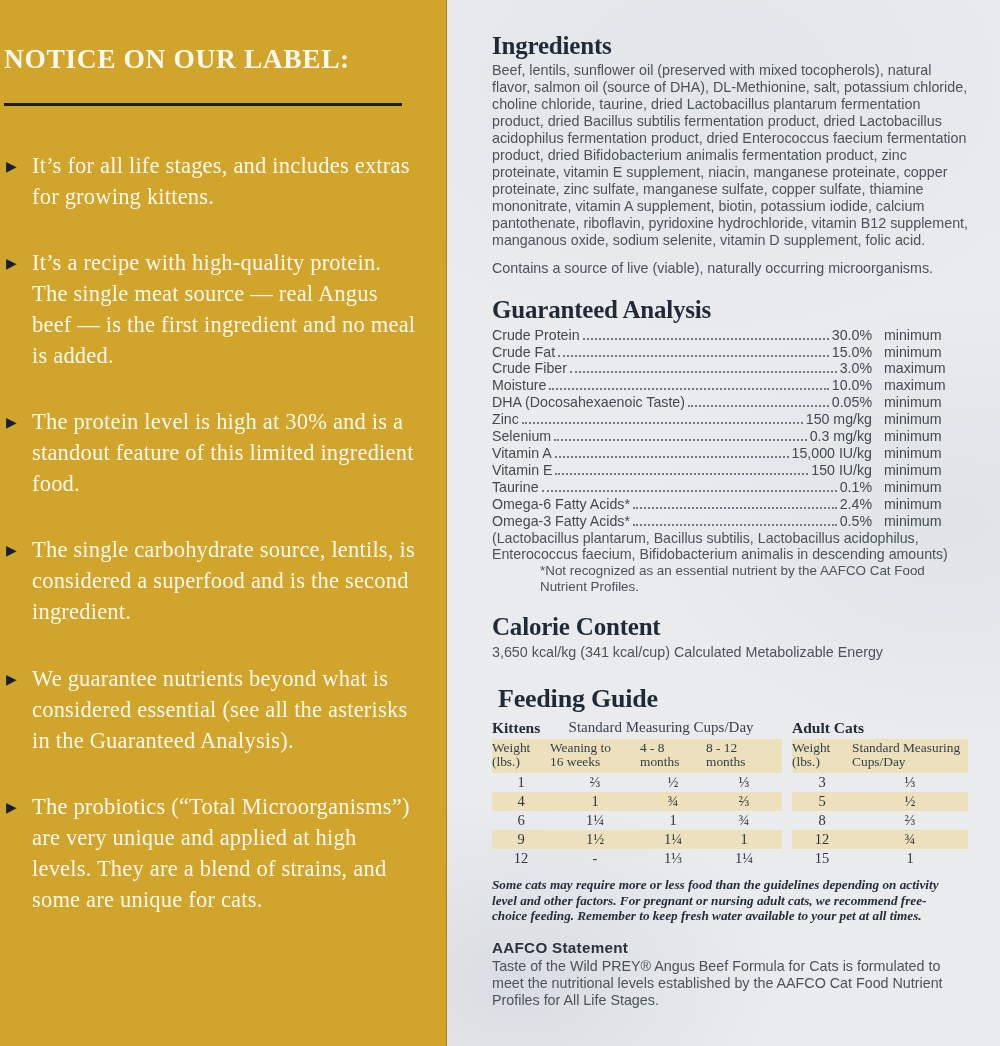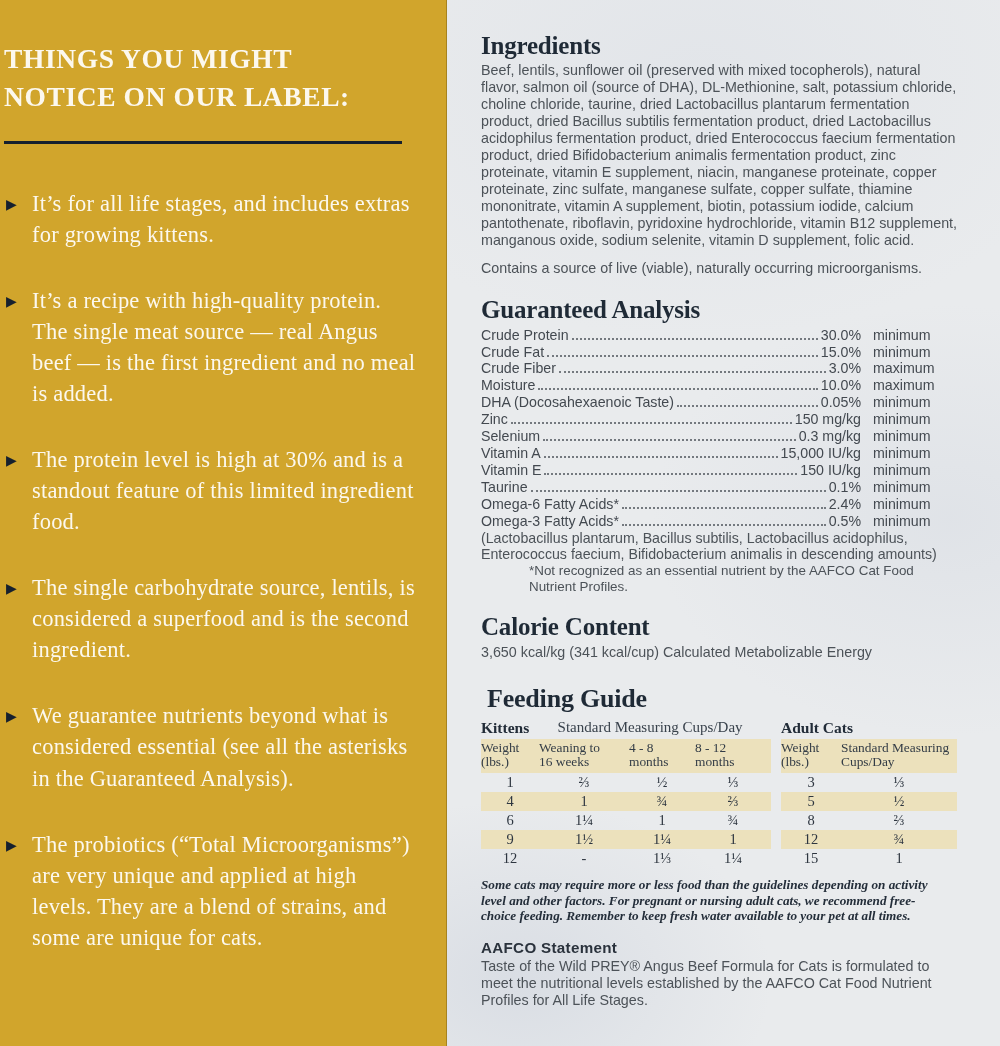--- a/index.html
+++ b/index.html
@@ -34,21 +34,21 @@
     font-family:"Liberation Serif", serif;
     font-size:22.5px;line-height:1.38;color:#fcf8ee;letter-spacing:.2px;
   }
   .bullet-arrow{
     position:absolute;left:2px;top:7px;font-size:14px;color:#16202e;
     font-family:"DejaVu Sans", sans-serif;
   }
 
   
   .right-col{
-    position:absolute;left:481px;top:33px;width:478px;color:#4c5258;
+    position:absolute;left:492px;top:33px;width:478px;color:#4c5258;
   }
   .sec-heading{
     font-family:"Liberation Serif", serif;font-weight:bold;
     color:#1f2a36;font-size:25px;line-height:1.05;letter-spacing:-.2px;
     margin:0 0 3px 0;
   }
   .body-text{font-size:14.3px;line-height:1.185;color:#4c5258;}
   .micro-note{margin-top:11px;font-size:14.3px;color:#4c5258;}
 
   
@@ -89,21 +89,20 @@
   .aafco-heading{
     margin-top:15px;font-size:15.2px;font-weight:bold;color:#2a323c;letter-spacing:.3px;
   }
   .aafco-body{margin-top:2px;width:470px;}
 </style>
 </head>
 <body>
 
 <div class="gold-panel" id="gold-panel" style="background: rgb(209, 165, 44);">
   <div class="panel-title">
-    <div>THINGS YOU MIGHT</div>
     <div>NOTICE ON OUR LABEL:</div>
   </div>
   <hr class="panel-rule">
   <ul class="bullets" id="bullets-list">
       <li class="bullet-item"><span class="bullet-arrow">▶</span><span class="bullet-text">It’s for all life stages, and includes extras for growing kittens.</span></li>
       <li class="bullet-item"><span class="bullet-arrow">▶</span><span class="bullet-text">It’s a recipe with high-quality protein. The single meat source — real Angus beef — is the first ingredient and no meal is added.</span></li>
       <li class="bullet-item"><span class="bullet-arrow">▶</span><span class="bullet-text">The protein level is high at 30% and is a standout feature of this limited ingredient food.</span></li>
       <li class="bullet-item"><span class="bullet-arrow">▶</span><span class="bullet-text">The single carbohydrate source, lentils, is considered a superfood and is the second ingredient.</span></li>
       <li class="bullet-item"><span class="bullet-arrow">▶</span><span class="bullet-text">We guarantee nutrients beyond what is considered essential (see all the asterisks in the Guaranteed Analysis).</span></li>
       <li class="bullet-item"><span class="bullet-arrow">▶</span><span class="bullet-text">The probiotics (“Total Microorganisms”) are very unique and applied at high levels. They are a blend of strains, and some are unique for cats.</span></li>

